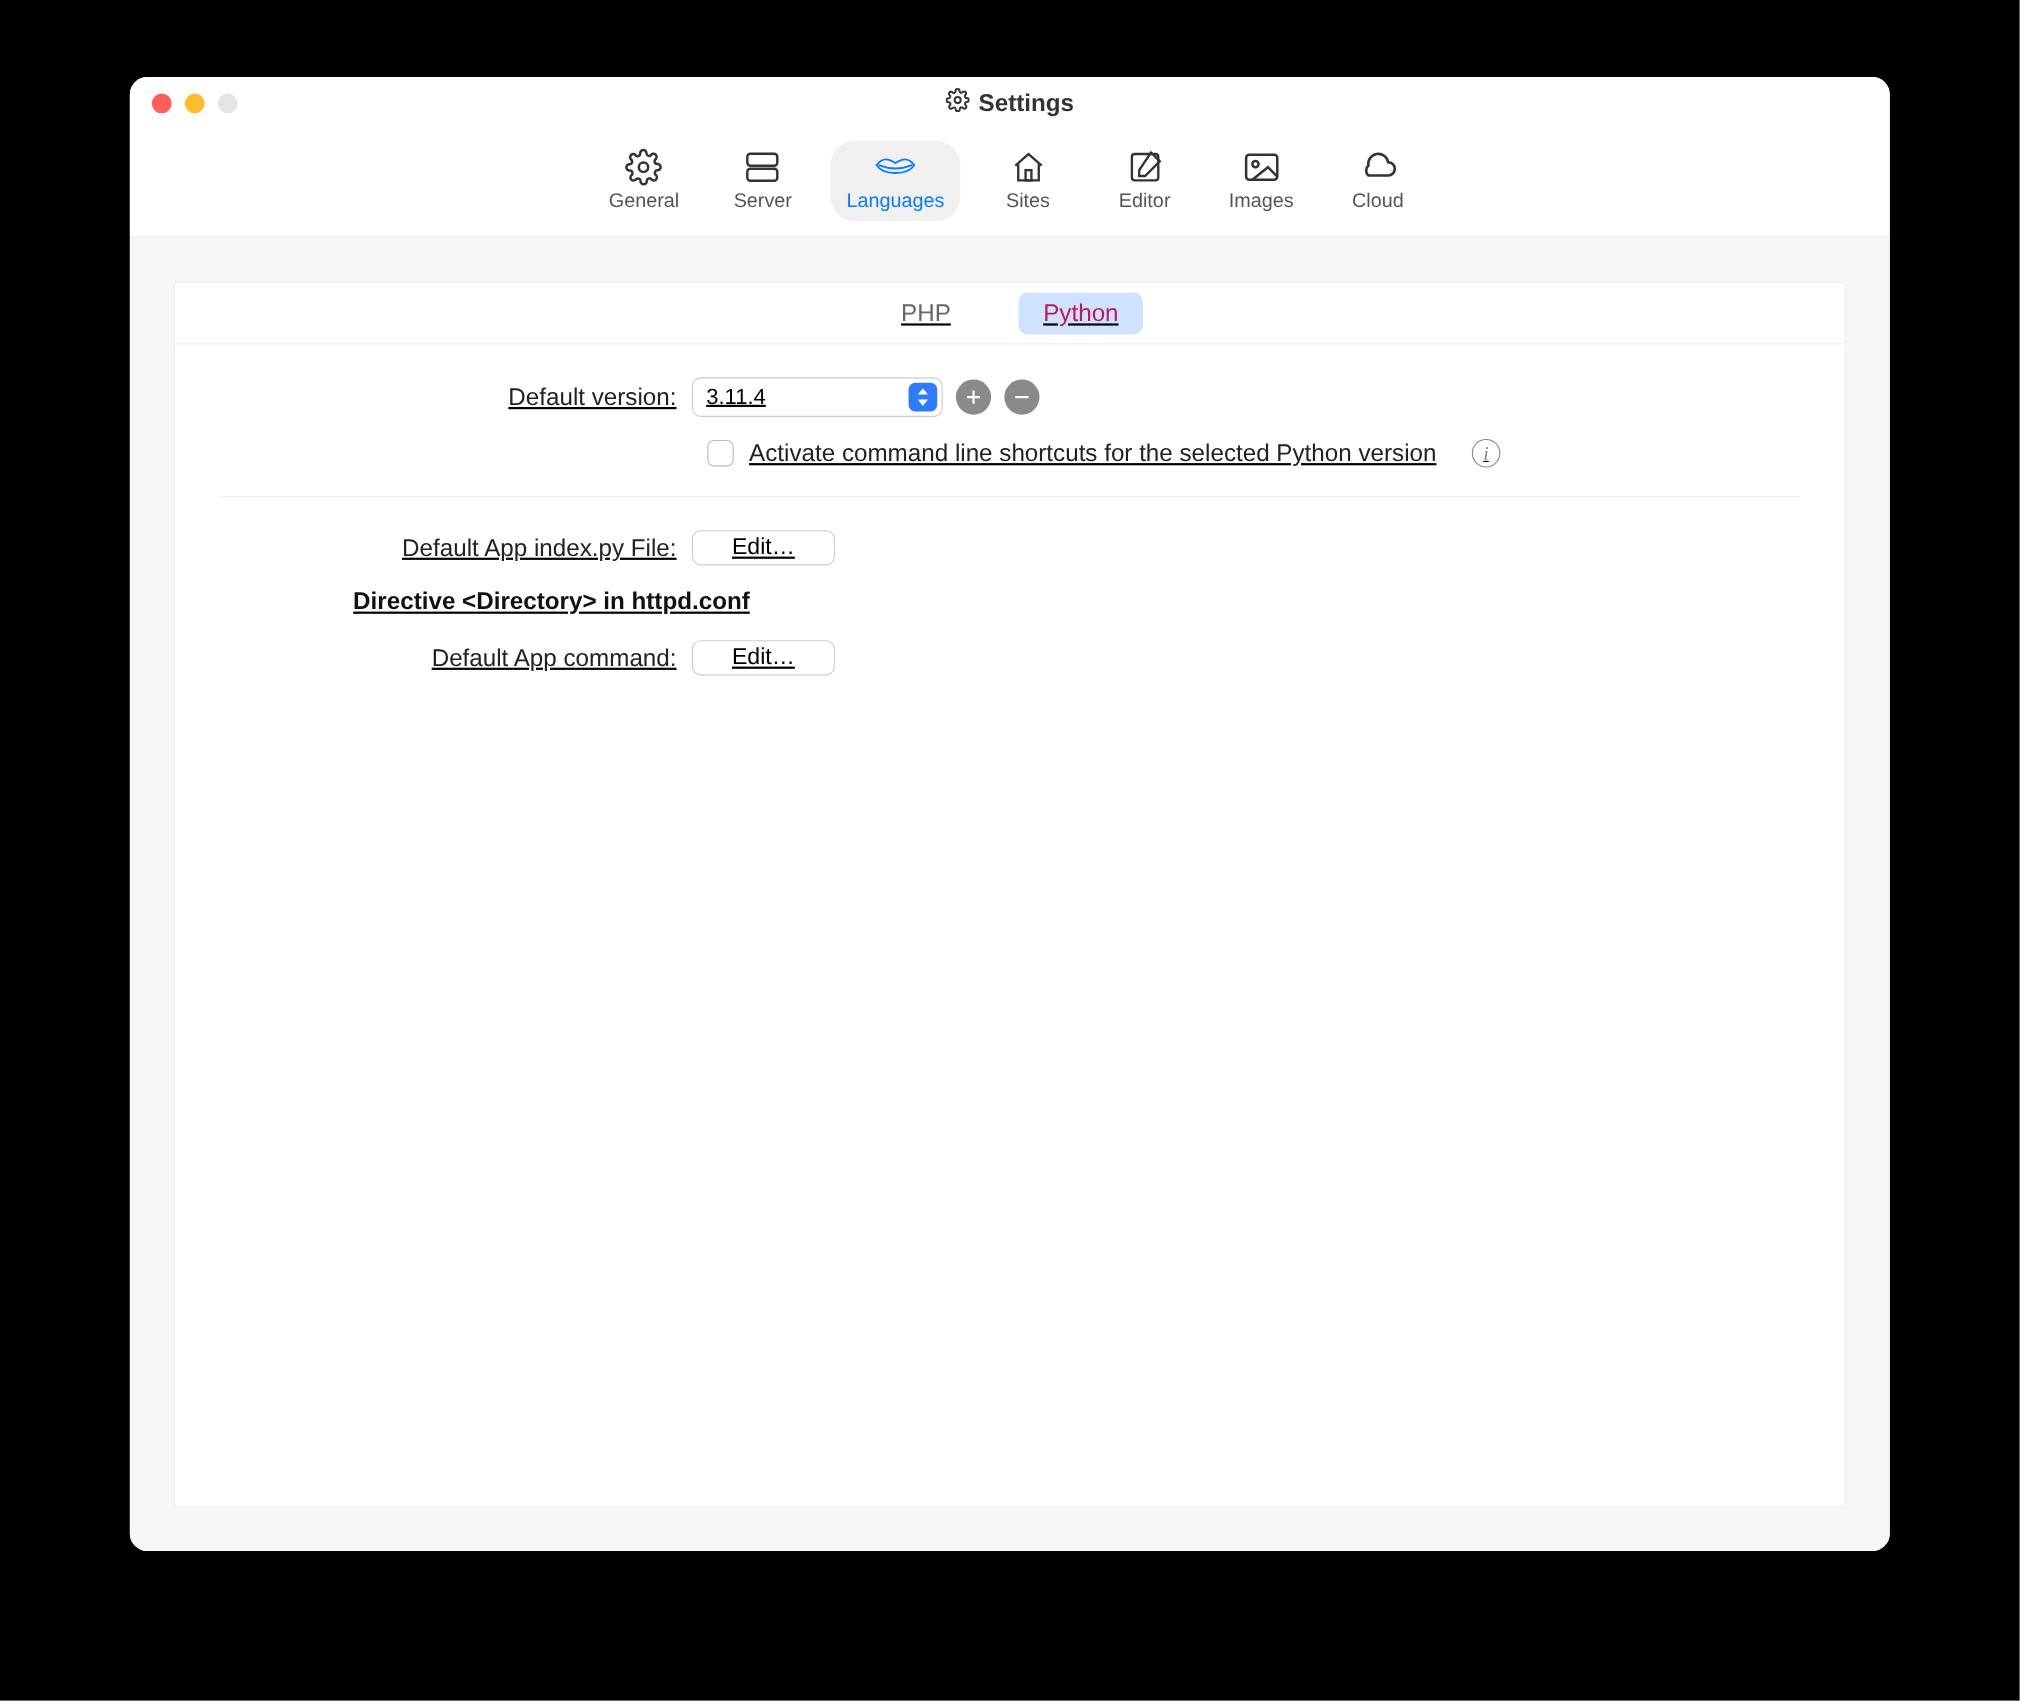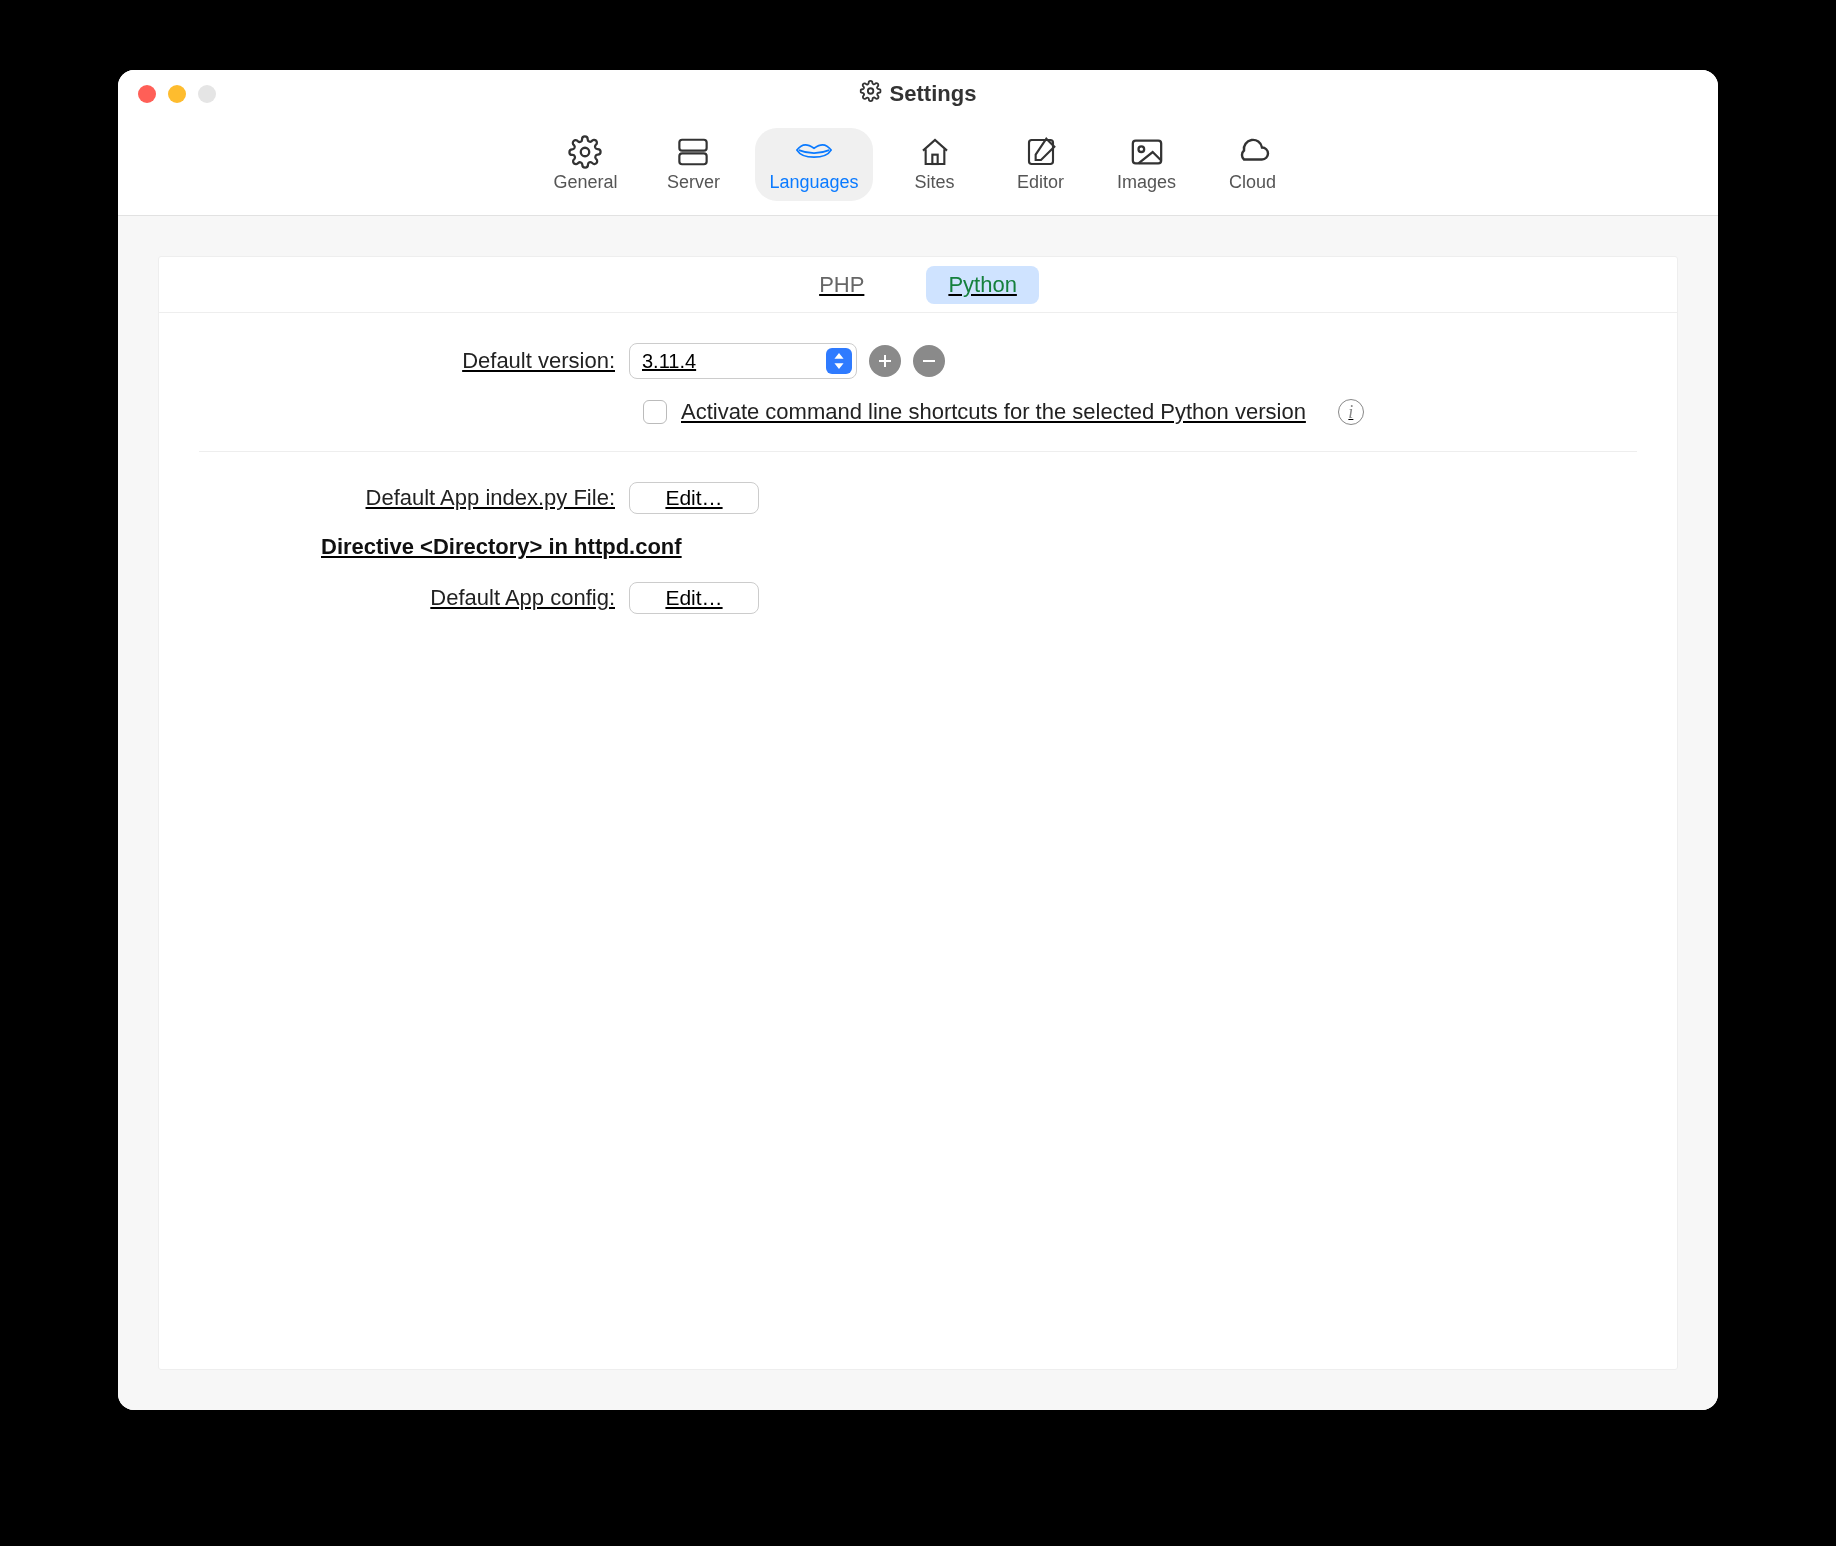--- a/index.html
+++ b/index.html
@@ -99,21 +99,21 @@
   }
   .subtab {
     font-size: 22px;
     color: #666;
     padding: 6px 22px;
     border-radius: 8px;
     cursor: pointer;
   }
   .subtab.active {
     background: #cfe3ff;
-    color: #15803d;
+    color: #be185d;
   }
   .form-area {
     padding: 30px 40px 0 40px;
   }
   .row {
     display: flex;
     align-items: center;
     margin-bottom: 20px;
   }
   .row-label {
@@ -332,20 +332,20 @@
         <hr class="divider">
 
         <div class="row">
           <div class="row-label">Default App index.py File:</div>
           <button class="edit-btn">Edit…</button>
         </div>
 
         <div class="section-heading">Directive &lt;Directory&gt; in httpd.conf</div>
 
         <div class="row">
-          <div class="row-label">Default App config:</div>
+          <div class="row-label">Default App command:</div>
           <button class="edit-btn">Edit…</button>
         </div>
 
       </div>
     </div>
   </div>
 </div>
 
 </body></html>

